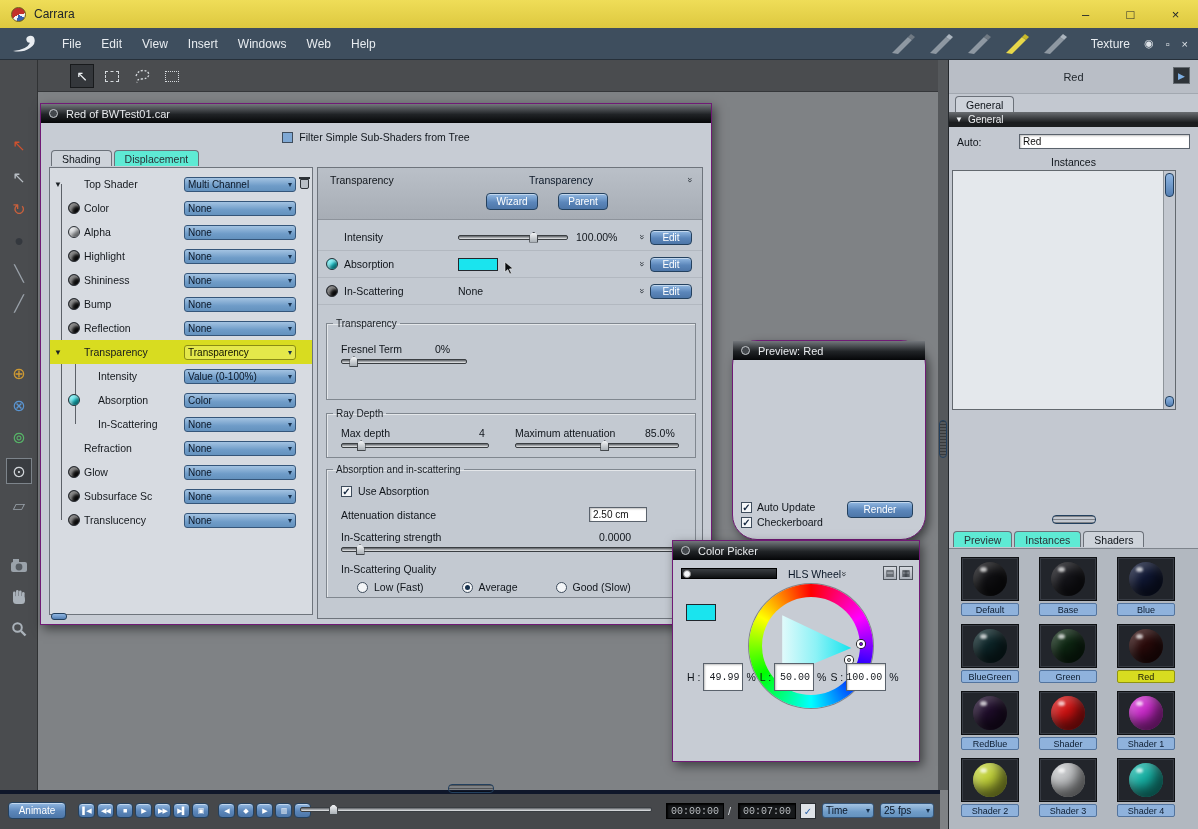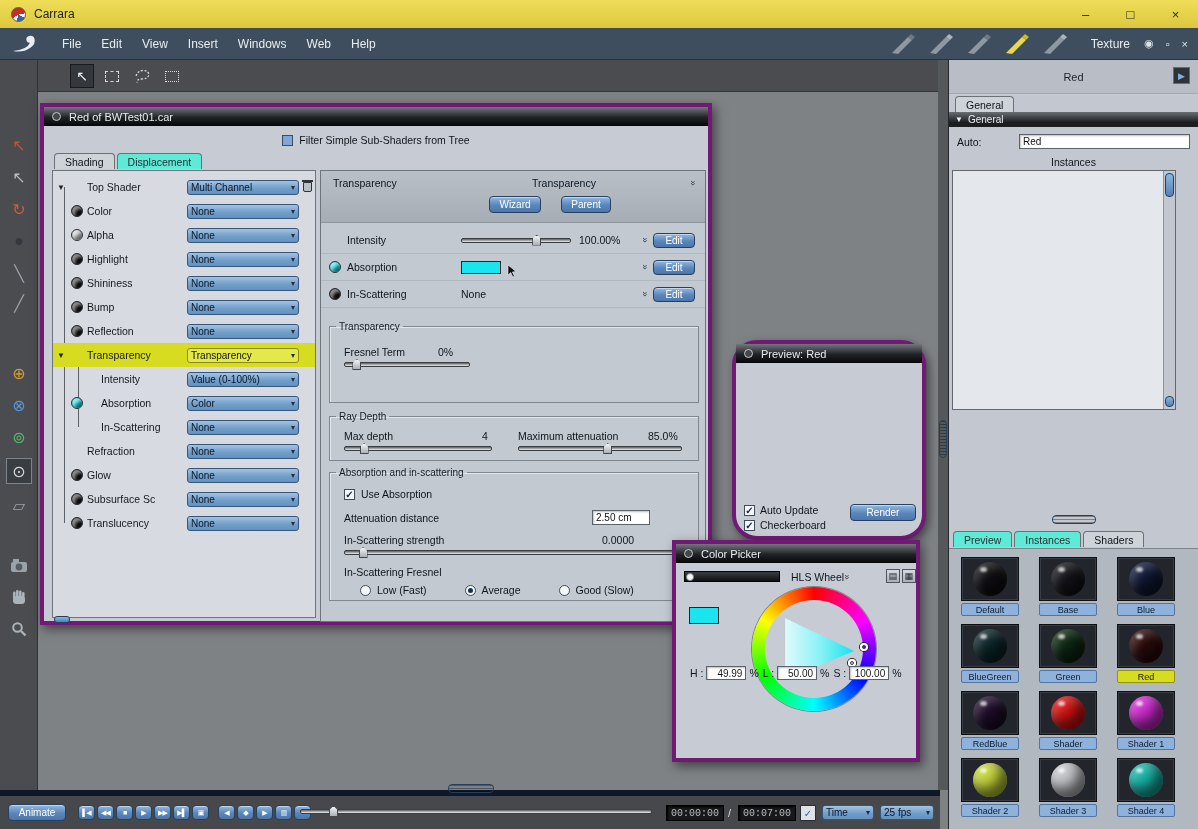--- a/index.html
+++ b/index.html
@@ -19,21 +19,21 @@
   .cb { width:11px; height:11px; background:#f4f6f8; border:1px solid #3e4c5c; display:inline-flex; align-items:center;
     justify-content:center; font-size:10px; line-height:9px; color:#10233c; font-weight:bold; }
   .cb.blue { background:#7fa8d4; }
   .radio { width:11px; height:11px; border-radius:50%; background:#f4f6f8; border:1px solid #3e4c5c; display:inline-block; position:relative; }
   .radio.on::after { content:""; position:absolute; inset:2px; border-radius:50%; background:#17324e; }
   .txt { background:#fff; border:1px solid #5a626c; box-shadow:inset 1px 1px 2px rgba(0,0,0,.25); font-family:"Liberation Sans",sans-serif;
     font-size:10px; padding:0 3px; color:#111; }
   .field { background:#fff; border:1px solid #5a626c; box-shadow:inset 1px 1px 2px rgba(0,0,0,.25); font-size:10px; padding:0 3px;
     display:flex; align-items:center; }
   .rot90 { display:inline-block; transform:rotate(90deg); font-size:9px; color:#2a3138; }
-  .win { position:absolute; background:#c7ccd4; border:4px solid #701a75; box-shadow:3px 4px 10px rgba(0,0,0,.5); }
+  .win { position:absolute; background:#c7ccd4; border:1px solid #701a75; box-shadow:3px 4px 10px rgba(0,0,0,.5); }
   .win-title { height:19px; background:linear-gradient(180deg,#73777c,#202326 55%,#050608); display:flex; align-items:center;
     gap:8px; padding:0 8px; color:#e9ebee; font-size:11px; }
   .win-circle { width:9px; height:9px; border-radius:50%; border:1px solid #c6cace; background:#43474c; }
   .pill { background:linear-gradient(180deg,#8fb6e2,#5580b4); border:1px solid #23405e; border-radius:4px; }
   fieldset { position:absolute; border:1px solid #80878f; box-shadow:inset 1px 1px 0 rgba(255,255,255,.55); }
   legend { font-size:10px; color:#171c22; padding:0 3px; margin-left:6px; }
   .lbl { font-size:10.5px; color:#10151b; }
 
   
   #titlebar { position:absolute; left:0; top:0; width:1198px; height:28px; background:linear-gradient(180deg,#efdd58,#ddc83f); display:flex; align-items:center; }
@@ -124,21 +124,21 @@
   #cp-swatch { position:absolute; left:13px; top:44px; width:30px; height:17px; border:1px solid #20262c; }
   #wheel { position:absolute; left:76px; top:24px; width:124px; height:124px; border-radius:50%;
     background:conic-gradient(#f00,#f0f,#00f,#0ff,#0f0,#ff0,#f00); box-shadow:0 0 0 1px rgba(0,0,0,.35); }
   #wheel::before { content:""; position:absolute; inset:13px; border-radius:50%; background:#c7ccd4; }
   #tri { position:absolute; left:14px; top:14px; width:96px; height:96px;
     background:linear-gradient(180deg,#fff,#1a1d20), linear-gradient(90deg,rgba(255,255,255,0),#1ae4ee);
     background-blend-mode:normal; background:linear-gradient(90deg,#fdfdfd 8%, #8df2f6 55%, #1ae4ee 90%);
     clip-path:polygon(20% 18%, 20% 82%, 92% 52%); }
   .mark { position:absolute; width:8px; height:8px; border:2px solid #fff; border-radius:50%; box-shadow:0 0 0 1px #222, inset 0 0 0 1px #222; }
   .hls-row { position:absolute; left:14px; display:flex; align-items:center; gap:4px; }
-  .hls-row .field { width:40px; height:14px; justify-content:flex-end; }
+  .hls-row .field { width:40px; height:28px; justify-content:flex-end;font-family:Liberation Mono, monospace; }
 
   
   #right-panel { position:absolute; left:948px; top:60px; width:250px; height:769px; background:#c3c8d0; border-left:1px solid #24282c; }
   #rp-header { position:absolute; left:0; top:0; right:0; height:34px; background:#b9bec6; border-bottom:1px solid #a2a8b0; }
   #rp-title { position:absolute; left:0; right:0; top:11px; text-align:center; font-size:11px; color:#1d2329; }
   #rp-collapse { position:absolute; right:8px; top:7px; width:17px; height:17px; background:#2e3338; border:1px solid #666c72;
     color:#7fb0e4; font-size:9px; display:flex; align-items:center; justify-content:center; }
   #rp-tab-general { position:absolute; left:6px; top:36px; }
   .black-bar { position:absolute; left:0; right:0; height:15px; background:linear-gradient(180deg,#6a6e72,#1b1d1f 70%); color:#eef0f2;
     font-size:10px; display:flex; align-items:center; gap:5px; padding:0 6px; }
@@ -154,21 +154,21 @@
   .shader-item { width:58px; }
   .shader-item .sw { width:58px; height:44px; background:#22252b; border:1px solid #0d0f12; box-shadow:inset 0 0 0 1px #383c44; }
   .sphere { width:34px; height:34px; border-radius:50%; margin:4px auto 0; position:relative;
     box-shadow:inset -7px -9px 12px rgba(0,0,0,.6), inset 5px 6px 8px rgba(255,255,255,.22); }
   .sphere::after { content:""; position:absolute; left:7px; top:5px; width:7px; height:5px; border-radius:50%; background:rgba(255,255,255,.7); filter:blur(1px); }
   .sw-label { margin-top:2px; height:13px; background:#8fb2dc; border:1px solid #53749e; border-radius:2px; font-size:9px;
     display:flex; align-items:center; justify-content:center; color:#0c1c30; }
   .sw-label.sel { background:#d8dc20; border-color:#8f9312; color:#15170a; }
 
   
-  #timeline { position:absolute; left:0; top:790px; width:940px; height:39px; background:#46484b; border-top:6px solid #0f172a; }
+  #timeline { position:absolute; left:0; top:790px; width:940px; height:39px; background:#46484b; border-top:4px solid #0f172a; }
   #animate-btn { position:absolute; left:8px; top:8px; width:58px; height:17px; }
   .tl-group { position:absolute; top:9px; display:flex; gap:2px; }
   .tl-btn { width:17px; height:15px; font-size:7px; letter-spacing:-1px; }
   #tl-slider { position:absolute; left:300px; top:13px; width:352px; }
   .time-field { position:absolute; top:9px; width:58px; height:16px; background:#16181a; border:1px solid #000; box-shadow:inset 1px 1px 2px #000;
     color:#b9bdc1; font-family:"Liberation Mono",monospace; font-size:10px; display:flex; align-items:center; justify-content:center; }
   #tl-sep { position:absolute; left:728px; top:11px; color:#d8dcdf; }
   #tl-opt { position:absolute; left:800px; top:9px; width:16px; height:16px; background:#dfe3e8; border:1px solid #2a2e32; color:#2a62a8;
     font-size:10px; display:flex; align-items:center; justify-content:center; }
   #tl-mode { position:absolute; left:822px; top:9px; width:52px; }
@@ -537,21 +537,21 @@
           <span class="cb">✓</span>
           <span class="lbl">Use Absorption</span>
         </span>
         <span class="lbl" style="position:absolute;left:14px;top:34px">Attenuation distance</span>
         <input class="txt" style="position: absolute; left: 262px; top: 32px; width: 58px; height: 15px;" value="2.50 cm">
         <span class="lbl" style="position:absolute;left:14px;top:56px">In-Scattering strength</span>
         <span class="lbl" style="position:absolute;left:272px;top:56px">0.0000</span>
         <div class="slider" style="position:absolute;left:14px;top:72px;width:340px">
             <div class="h" style="left:4%"></div>
           </div>
-        <span class="lbl" style="position:absolute;left:14px;top:88px">In-Scattering Fresnel</span>
+        <span class="lbl" style="position:absolute;left:14px;top:88px">In-Scattering Quality</span>
         <div style="position:absolute;left:30px;top:106px;display:flex;gap:38px">
 
         <span style="display:flex;gap:6px;align-items:center">
               <span class="radio"></span>
               <span class="lbl">Low (Fast)</span>
             </span>
             <span style="display:flex;gap:6px;align-items:center">
               <span class="radio on"></span>
               <span class="lbl">Average</span>
             </span>

